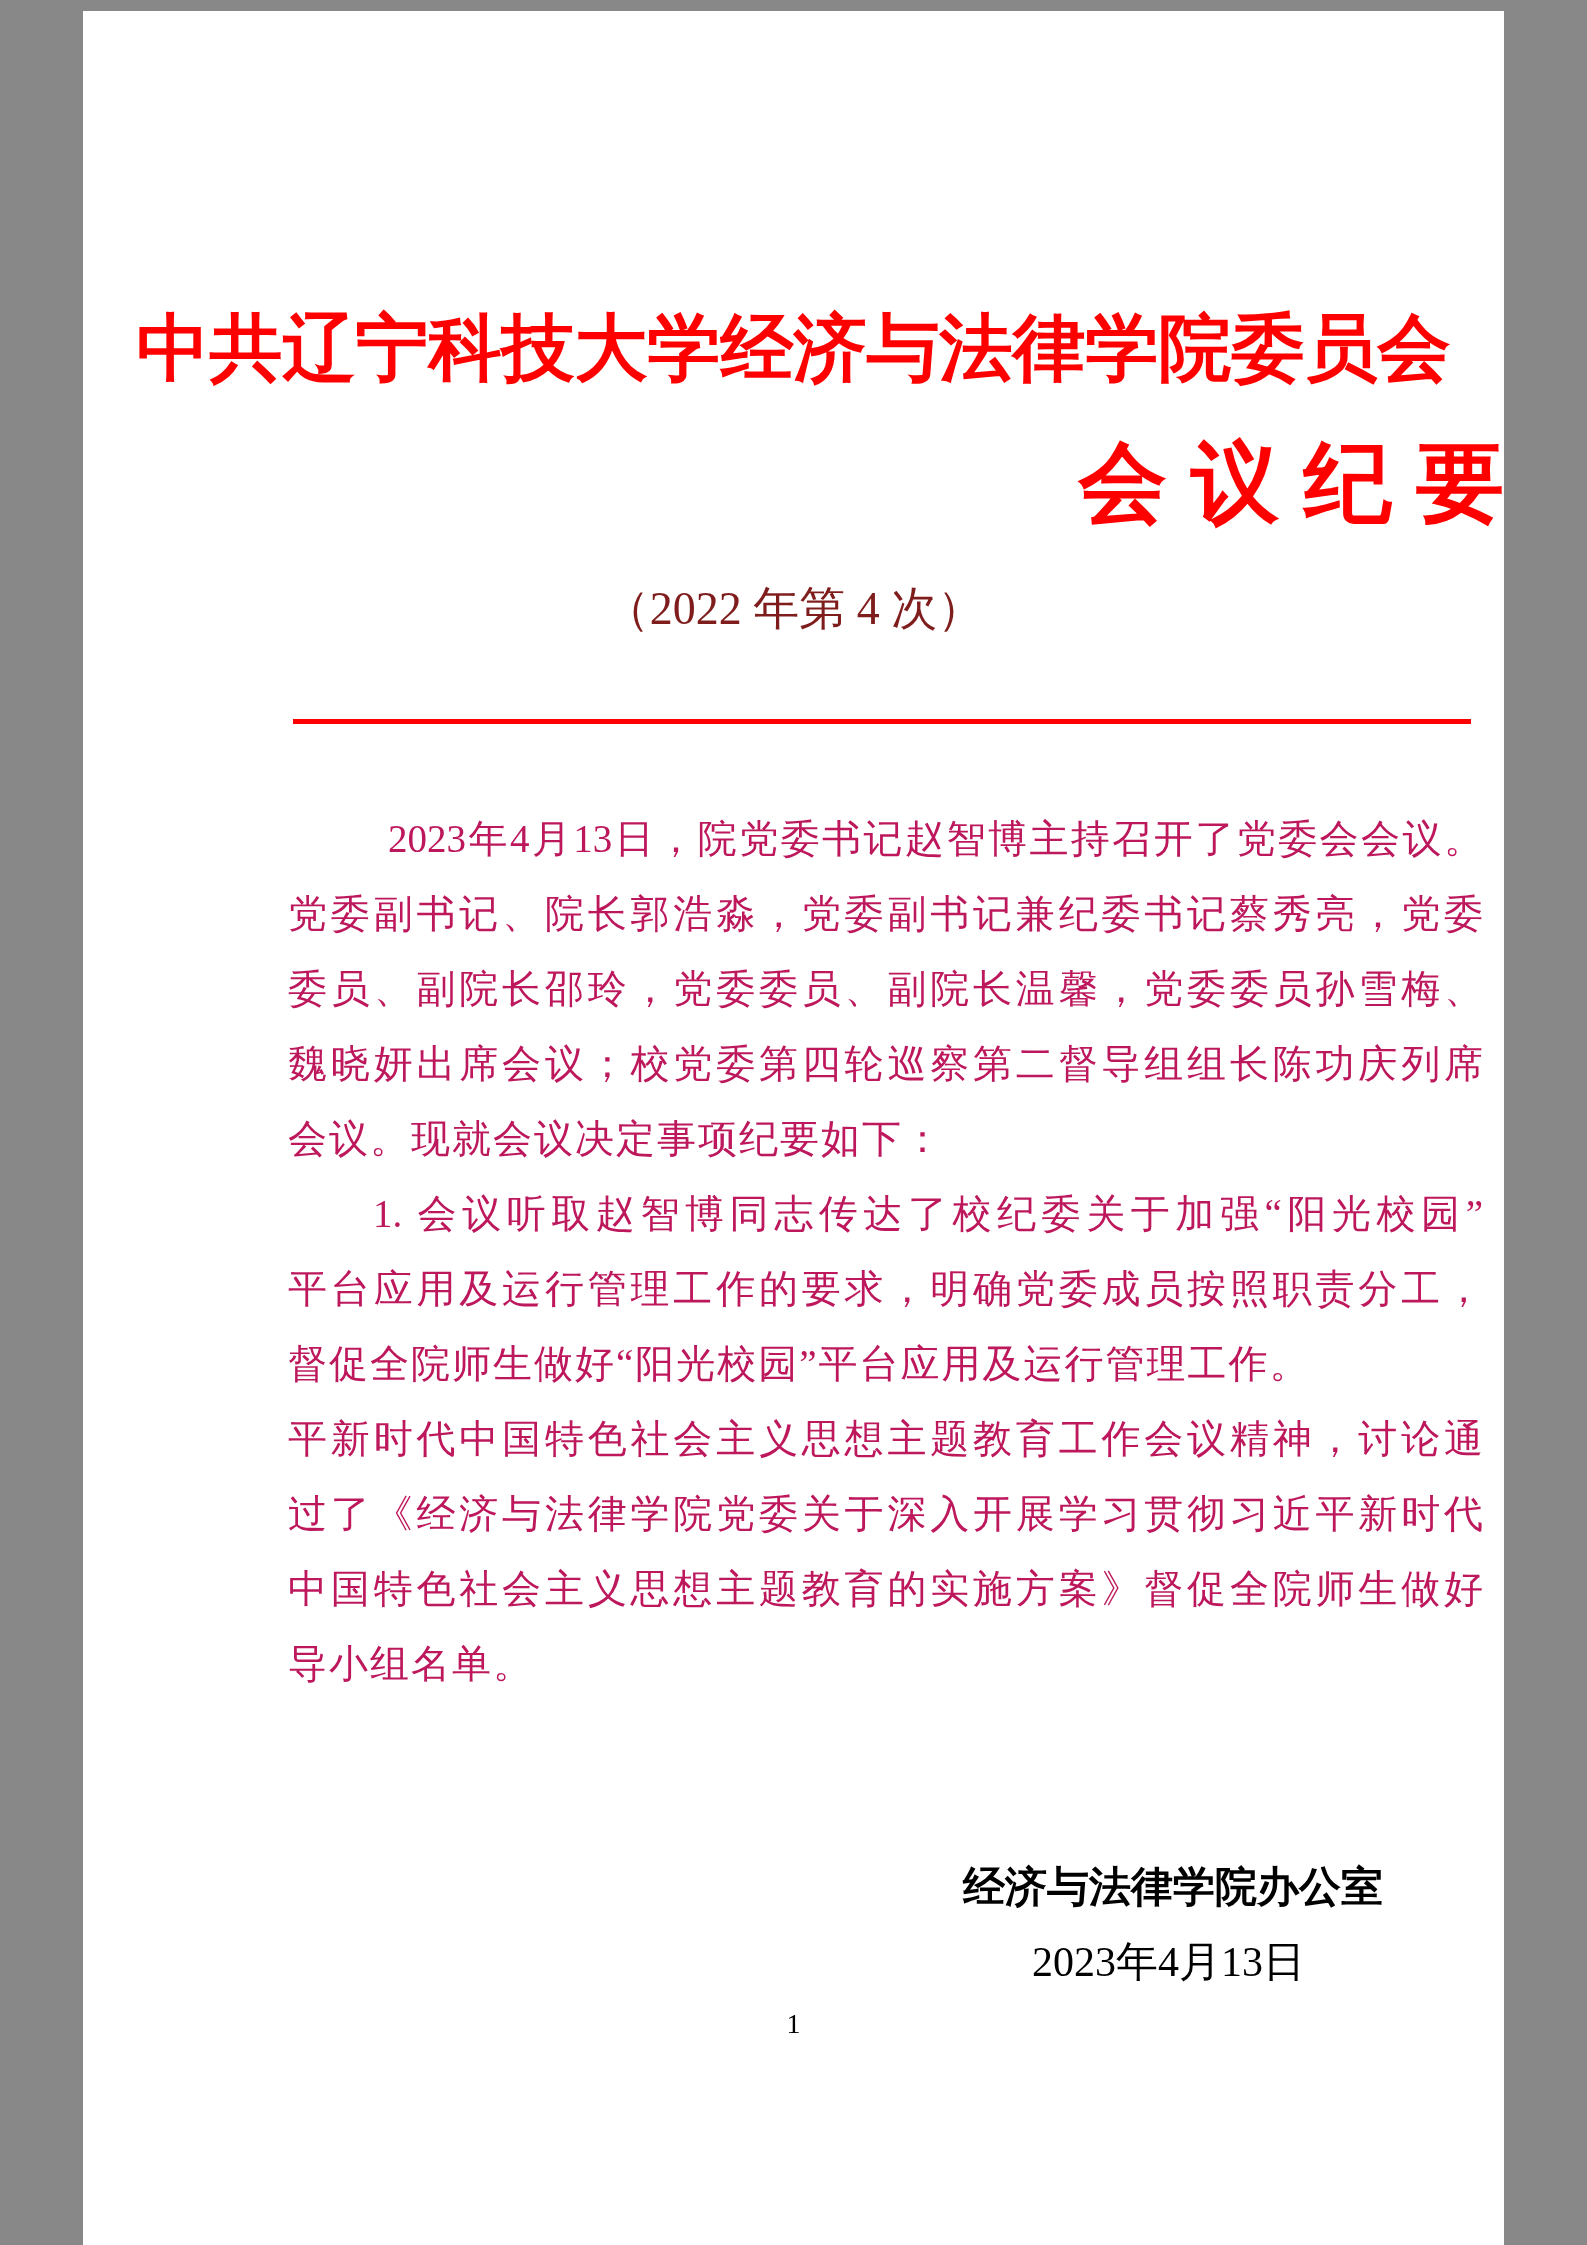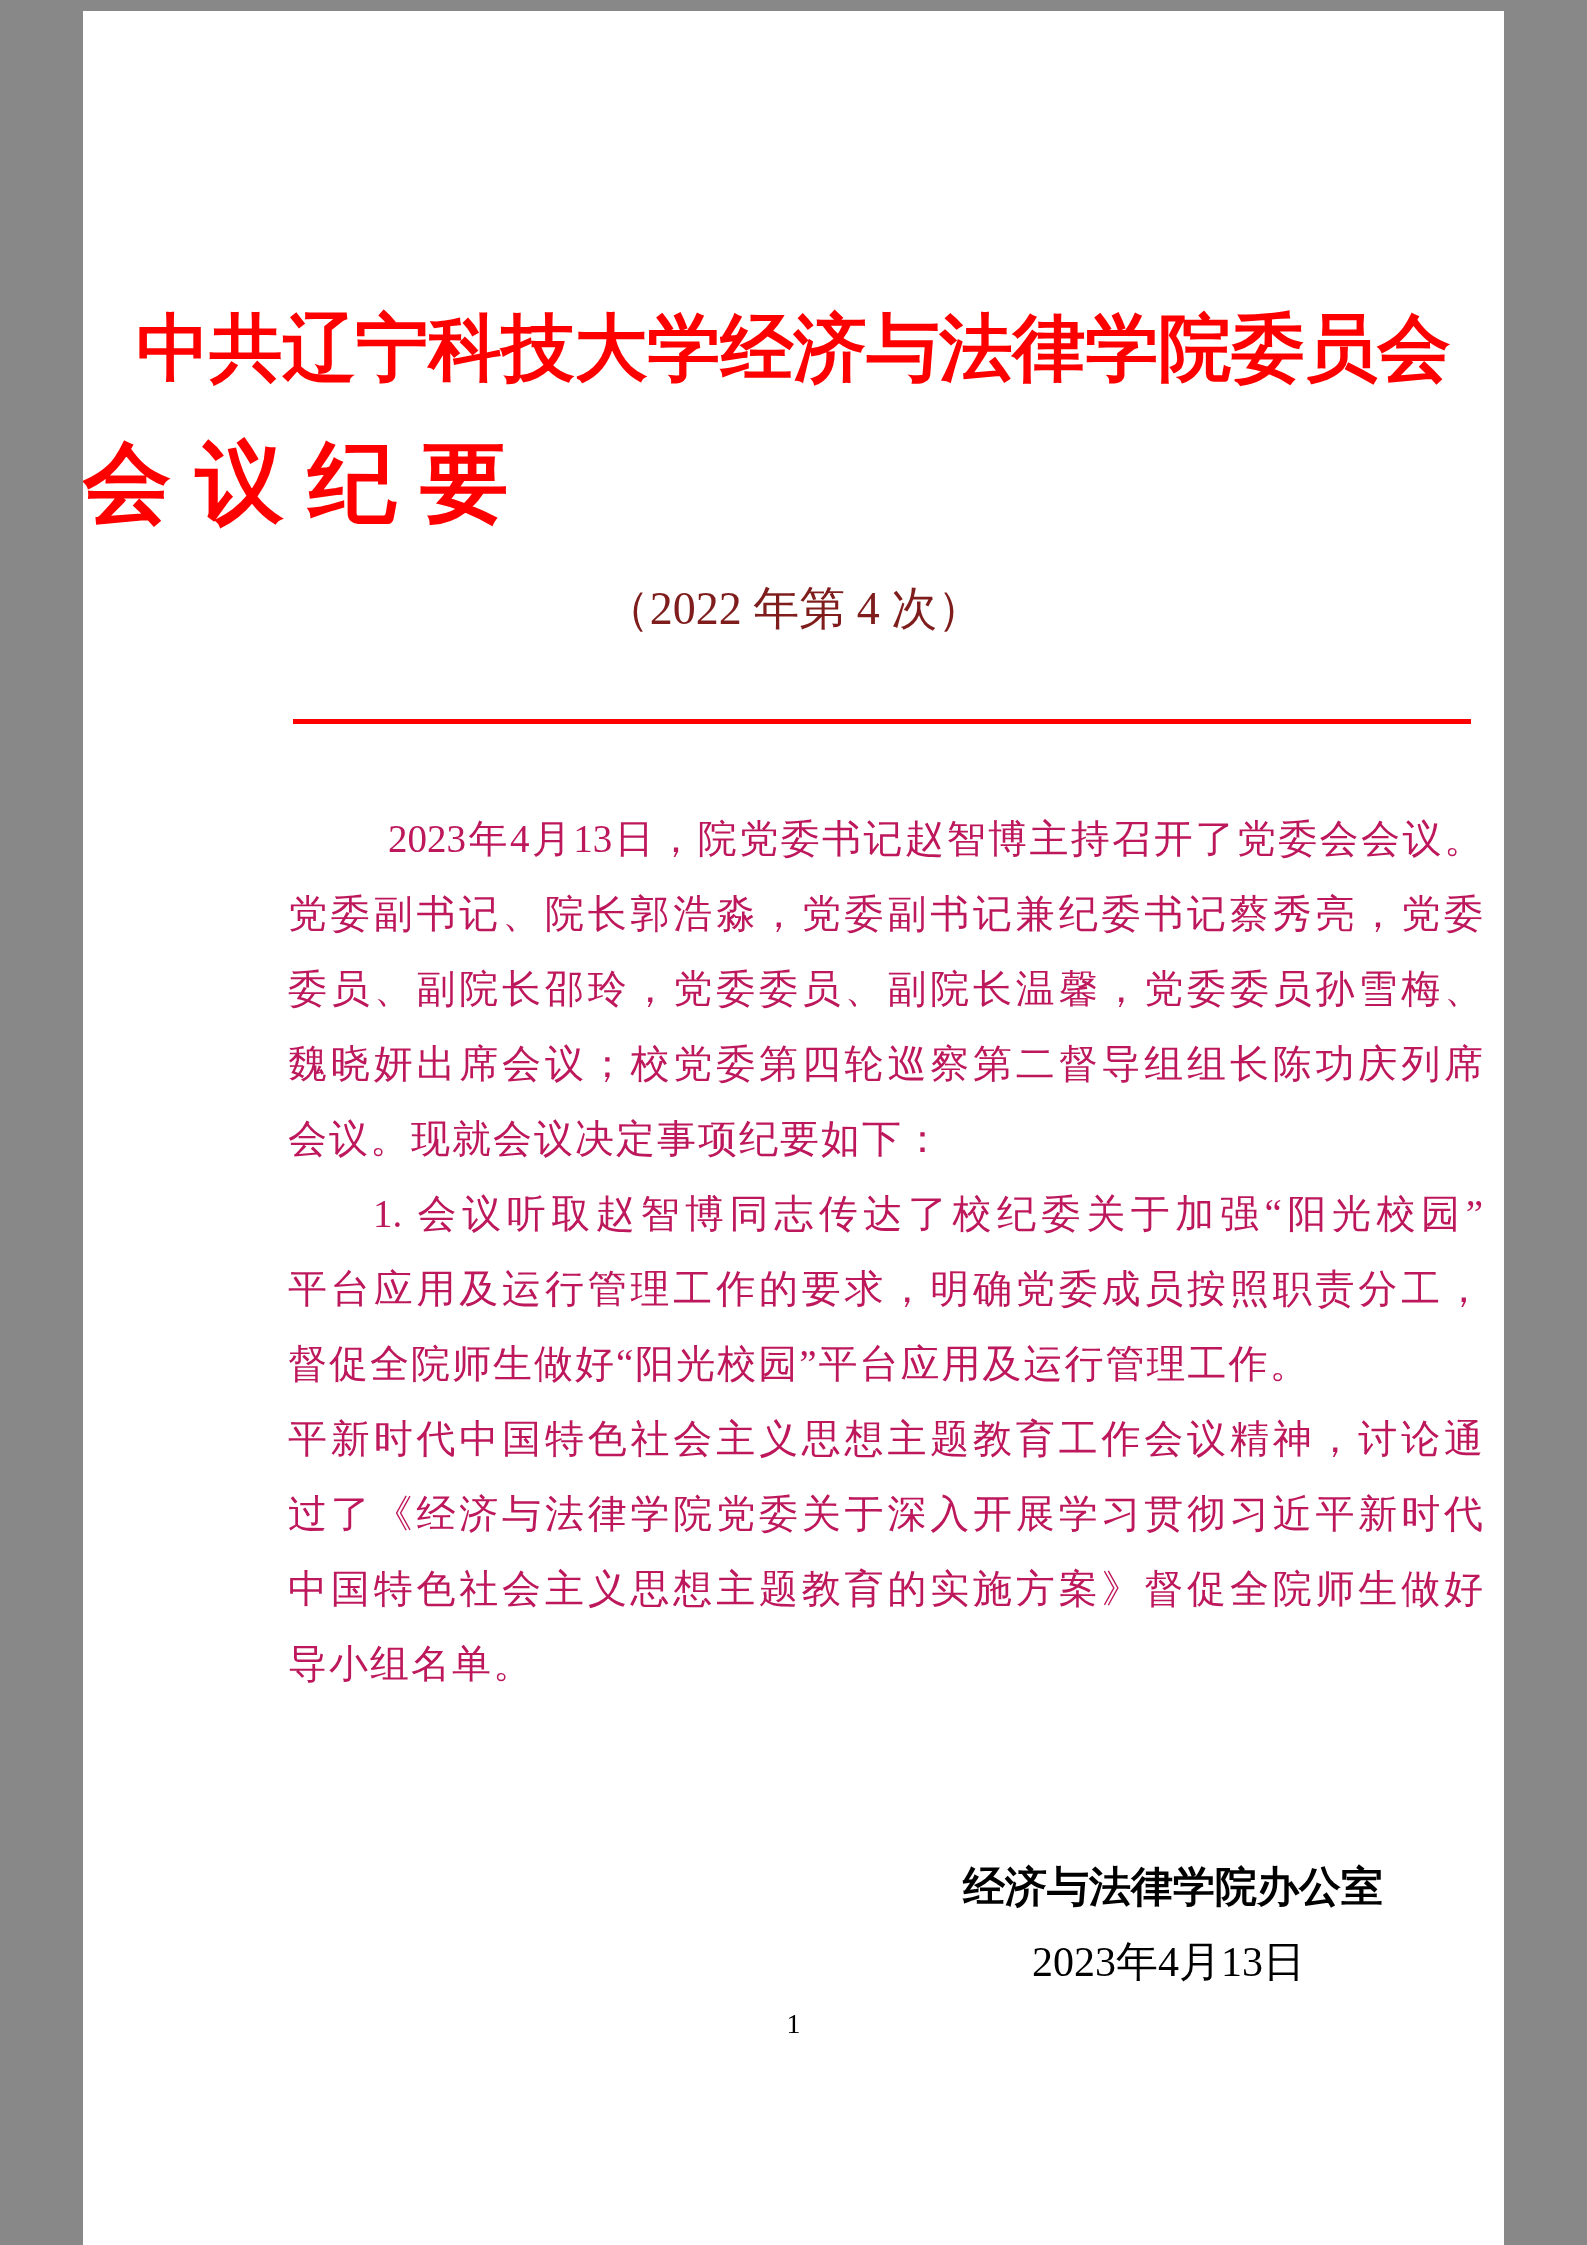--- a/index.html
+++ b/index.html
@@ -26,21 +26,21 @@
     line-height: 110px;
     color: #ff0000;
     letter-spacing: 0px;
     white-space: nowrap;
   }
   .doc-title {
     position: absolute;
     top: 412px;
     left: 0;
     width: 100%;
-    text-align: left;
+    text-align: right;
     font-family: "Liberation Sans", "DejaVu Sans", sans-serif;
     font-weight: 900;
     font-size: 88px;
     line-height: 120px;
     color: #ff0000;
     white-space: nowrap;
   }
   .issue-label {
     position: absolute;
     top: 566px;

